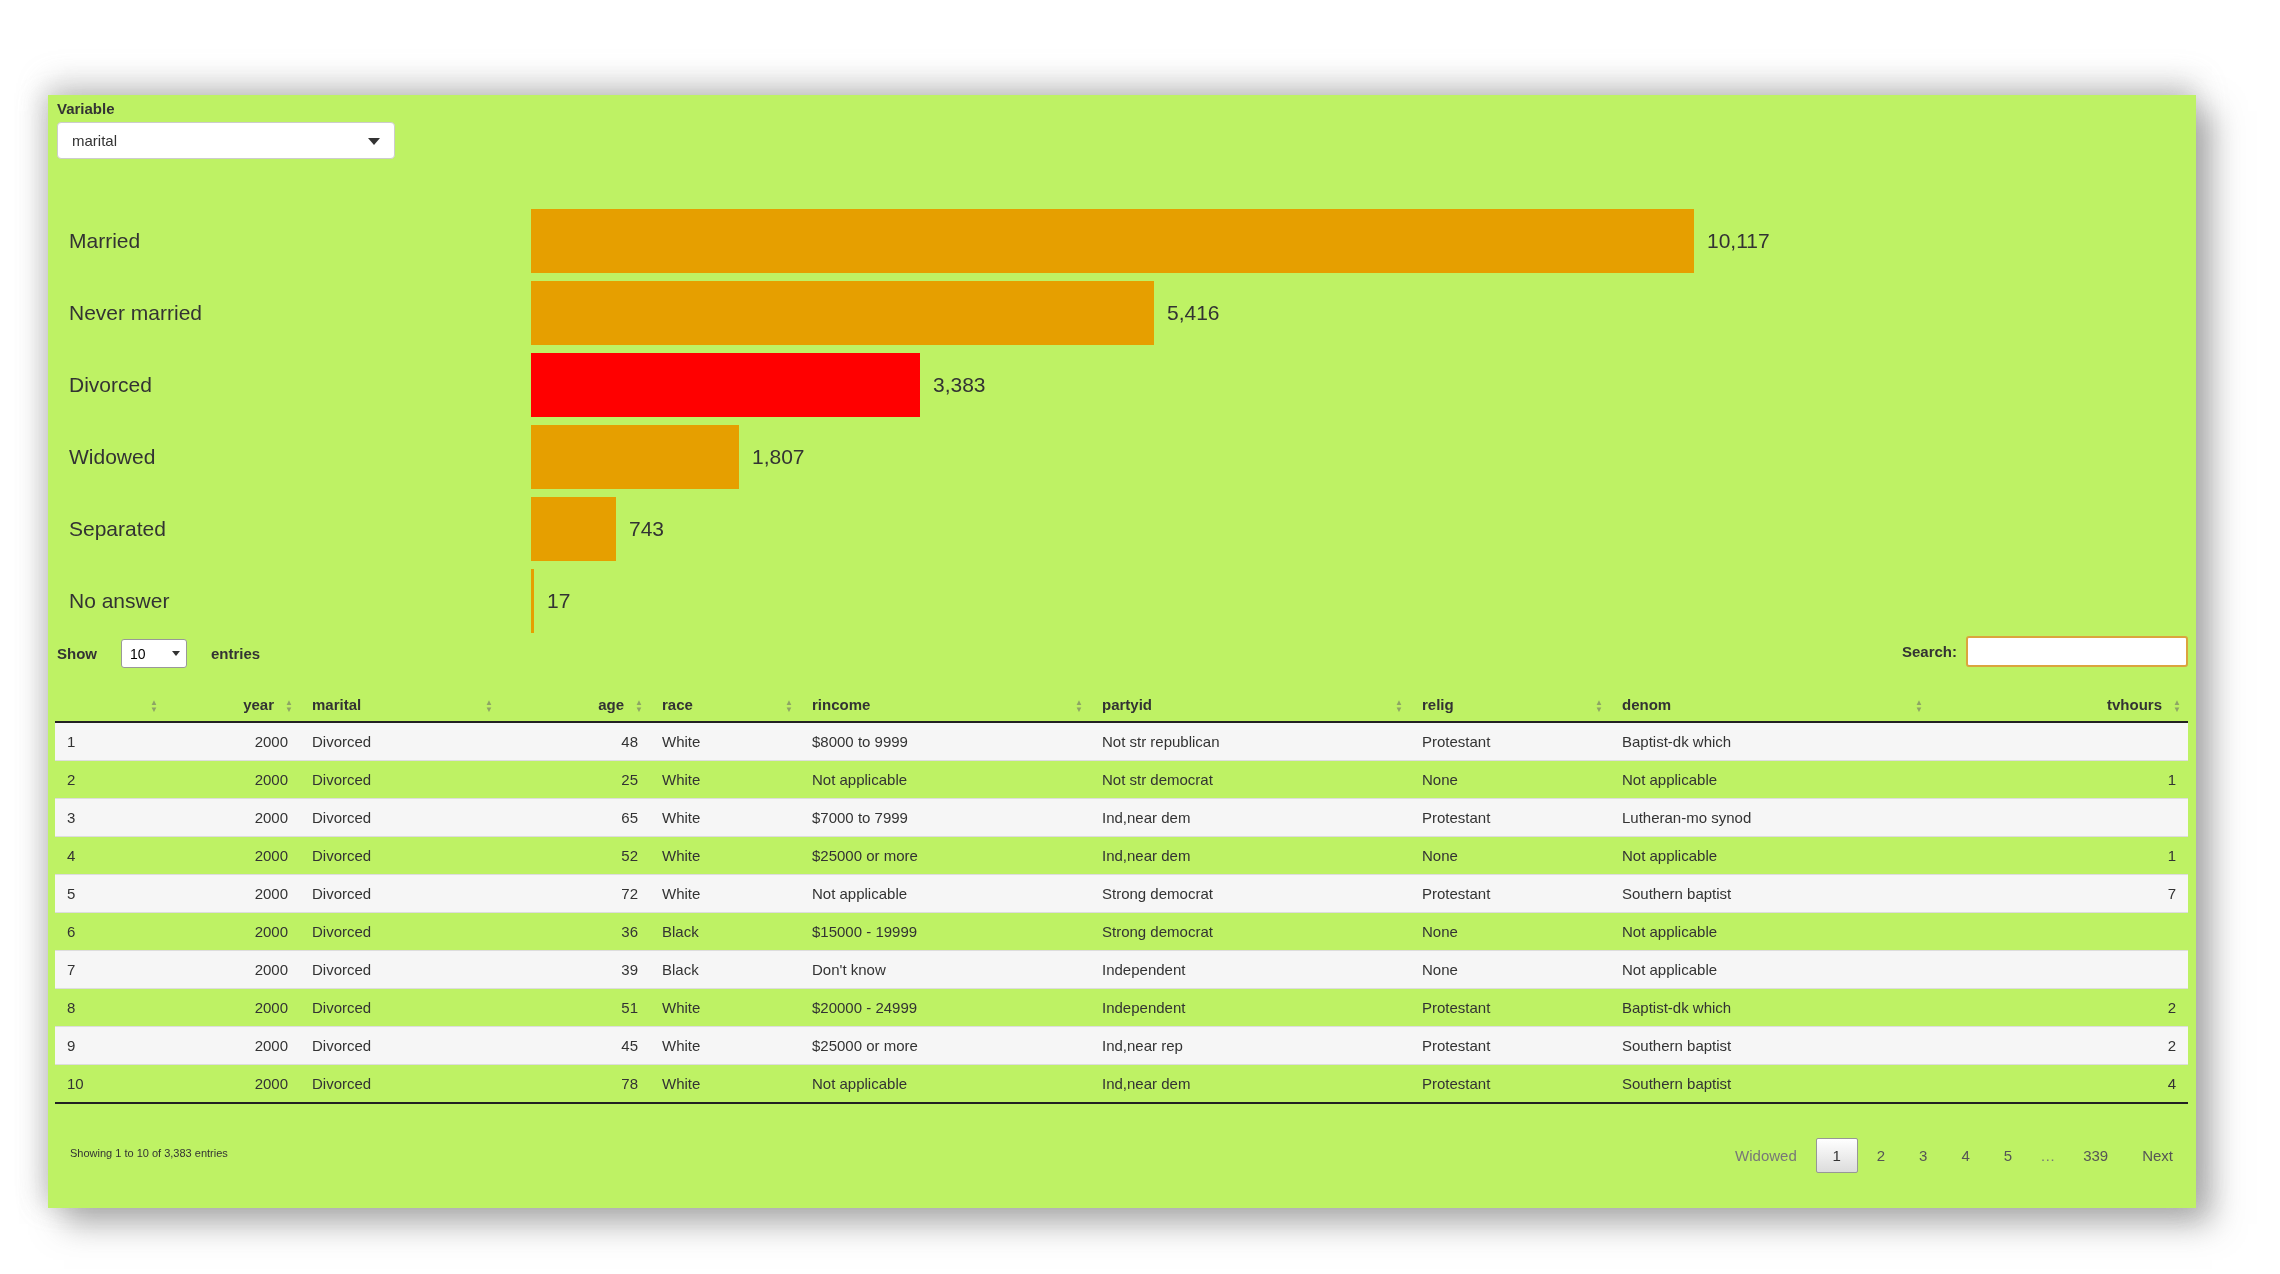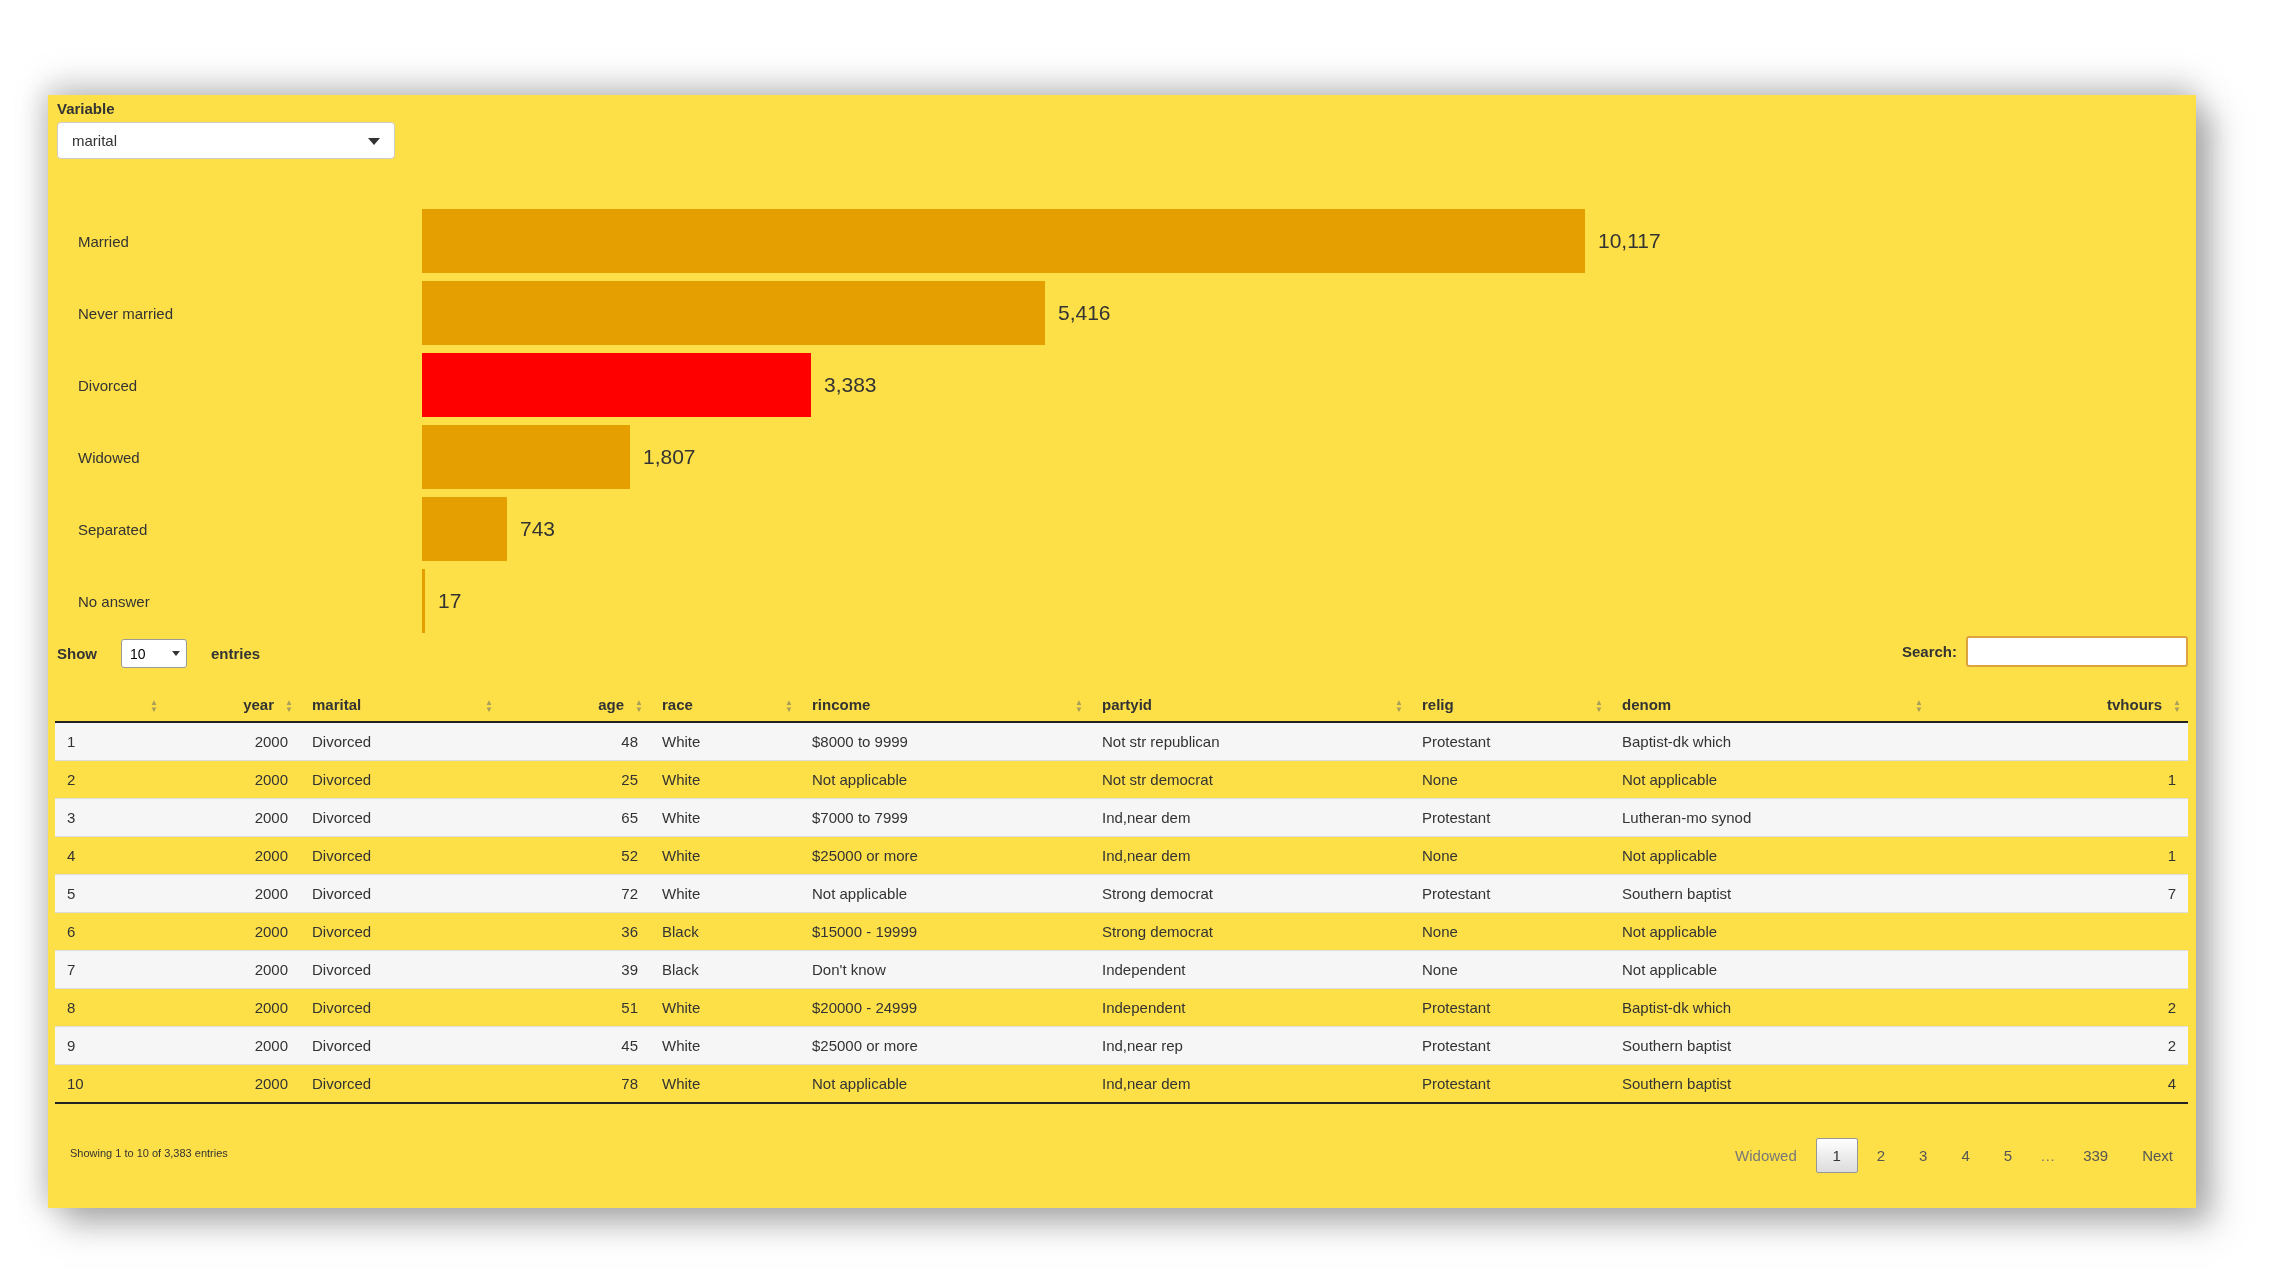--- a/index.html
+++ b/index.html
@@ -3,41 +3,41 @@
 <meta charset="utf-8">
 <style>
   * { box-sizing: border-box; }
   html,body { margin:0; padding:0; }
   body {
     width:2280px; height:1274px; overflow:hidden; background:#fff;
     font-family:"Liberation Sans", sans-serif; color:#333;
   }
   .card {
     position:absolute; left:48px; top:95px; width:2148px; height:1113px;
-    background:#fde047;
+    background:#bef264;
     box-shadow: 0 -12px 28px rgba(145,145,145,.40),
                 -8px 0 22px rgba(160,160,160,.28),
                 16px 16px 30px rgba(100,100,100,.50);
   }
   
   .var-label { position:absolute; left:9px; top:5px; font-size:15px; font-weight:bold; }
   .select-box {
     position:absolute; left:9px; top:27px; width:338px; height:37px;
     border:1px solid #ccc; border-radius:4px; background:#fff;
     display:flex; align-items:center; padding:0 14px; cursor:pointer; font-size:15px;
   }
   .select-caret {
     position:absolute; right:14px; top:15px; width:0; height:0;
     border-left:6px solid transparent; border-right:6px solid transparent;
     border-top:7px solid #333;
   }
   
   .chart { position:absolute; left:0; top:110px; width:2148px; }
   .chart-row { display:flex; align-items:center; height:72px; }
-  .chart-label { width:374px; padding-left:30px; font-size:15px; color:#333; flex:none; }
+  .chart-label { width:483px; padding-left:21px; font-size:21px; color:#333; flex:none; }
   .bar-wrap { display:flex; align-items:center; }
   .bar { height:64px; flex:none; }
   .bar-value { margin-left:13px; font-size:21px; color:#333; white-space:nowrap; }
   
   .controls { position:absolute; left:9px; right:8px; top:541px; height:36px; font-size:15px; }
   .length-control { position:absolute; left:0; top:3px; font-weight:bold; display:flex; align-items:center; gap:24px; }
   .sel-wrap { position:relative; display:inline-block; }
   .sel-wrap::after {
     content:""; position:absolute; right:7px; top:12px; width:0; height:0; pointer-events:none;
     border-left:4px solid transparent; border-right:4px solid transparent; border-top:5px solid #333;

